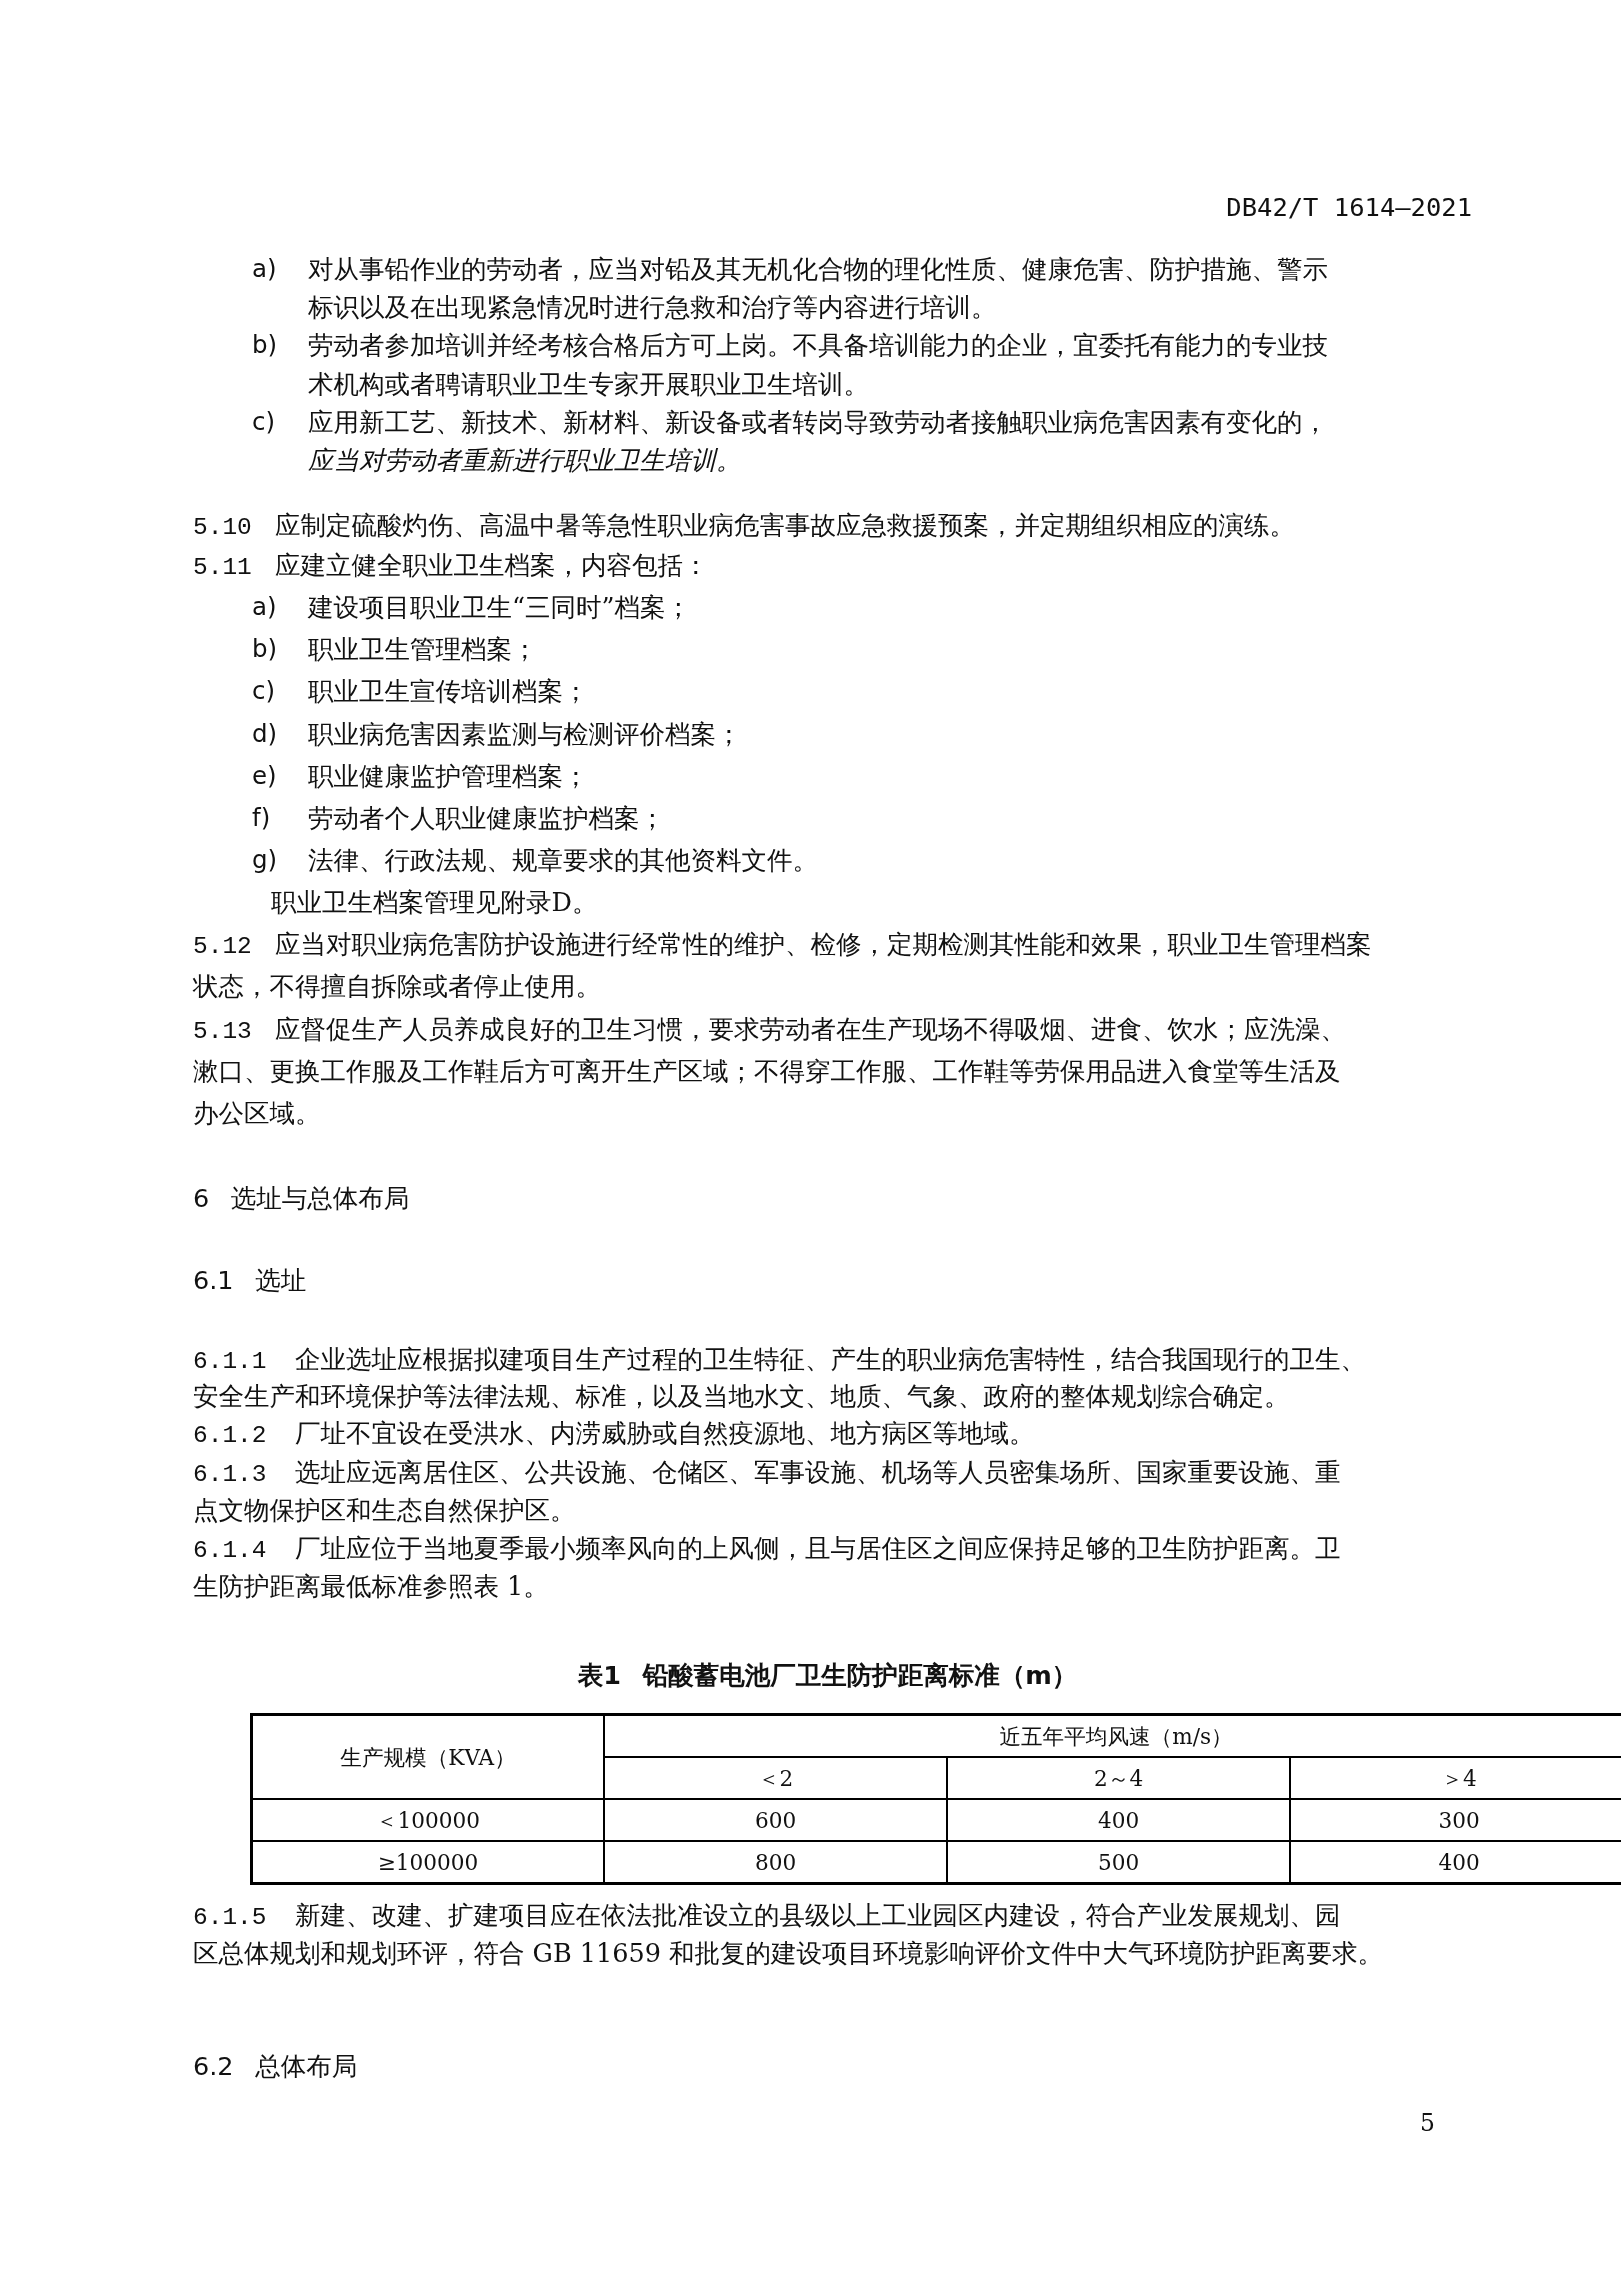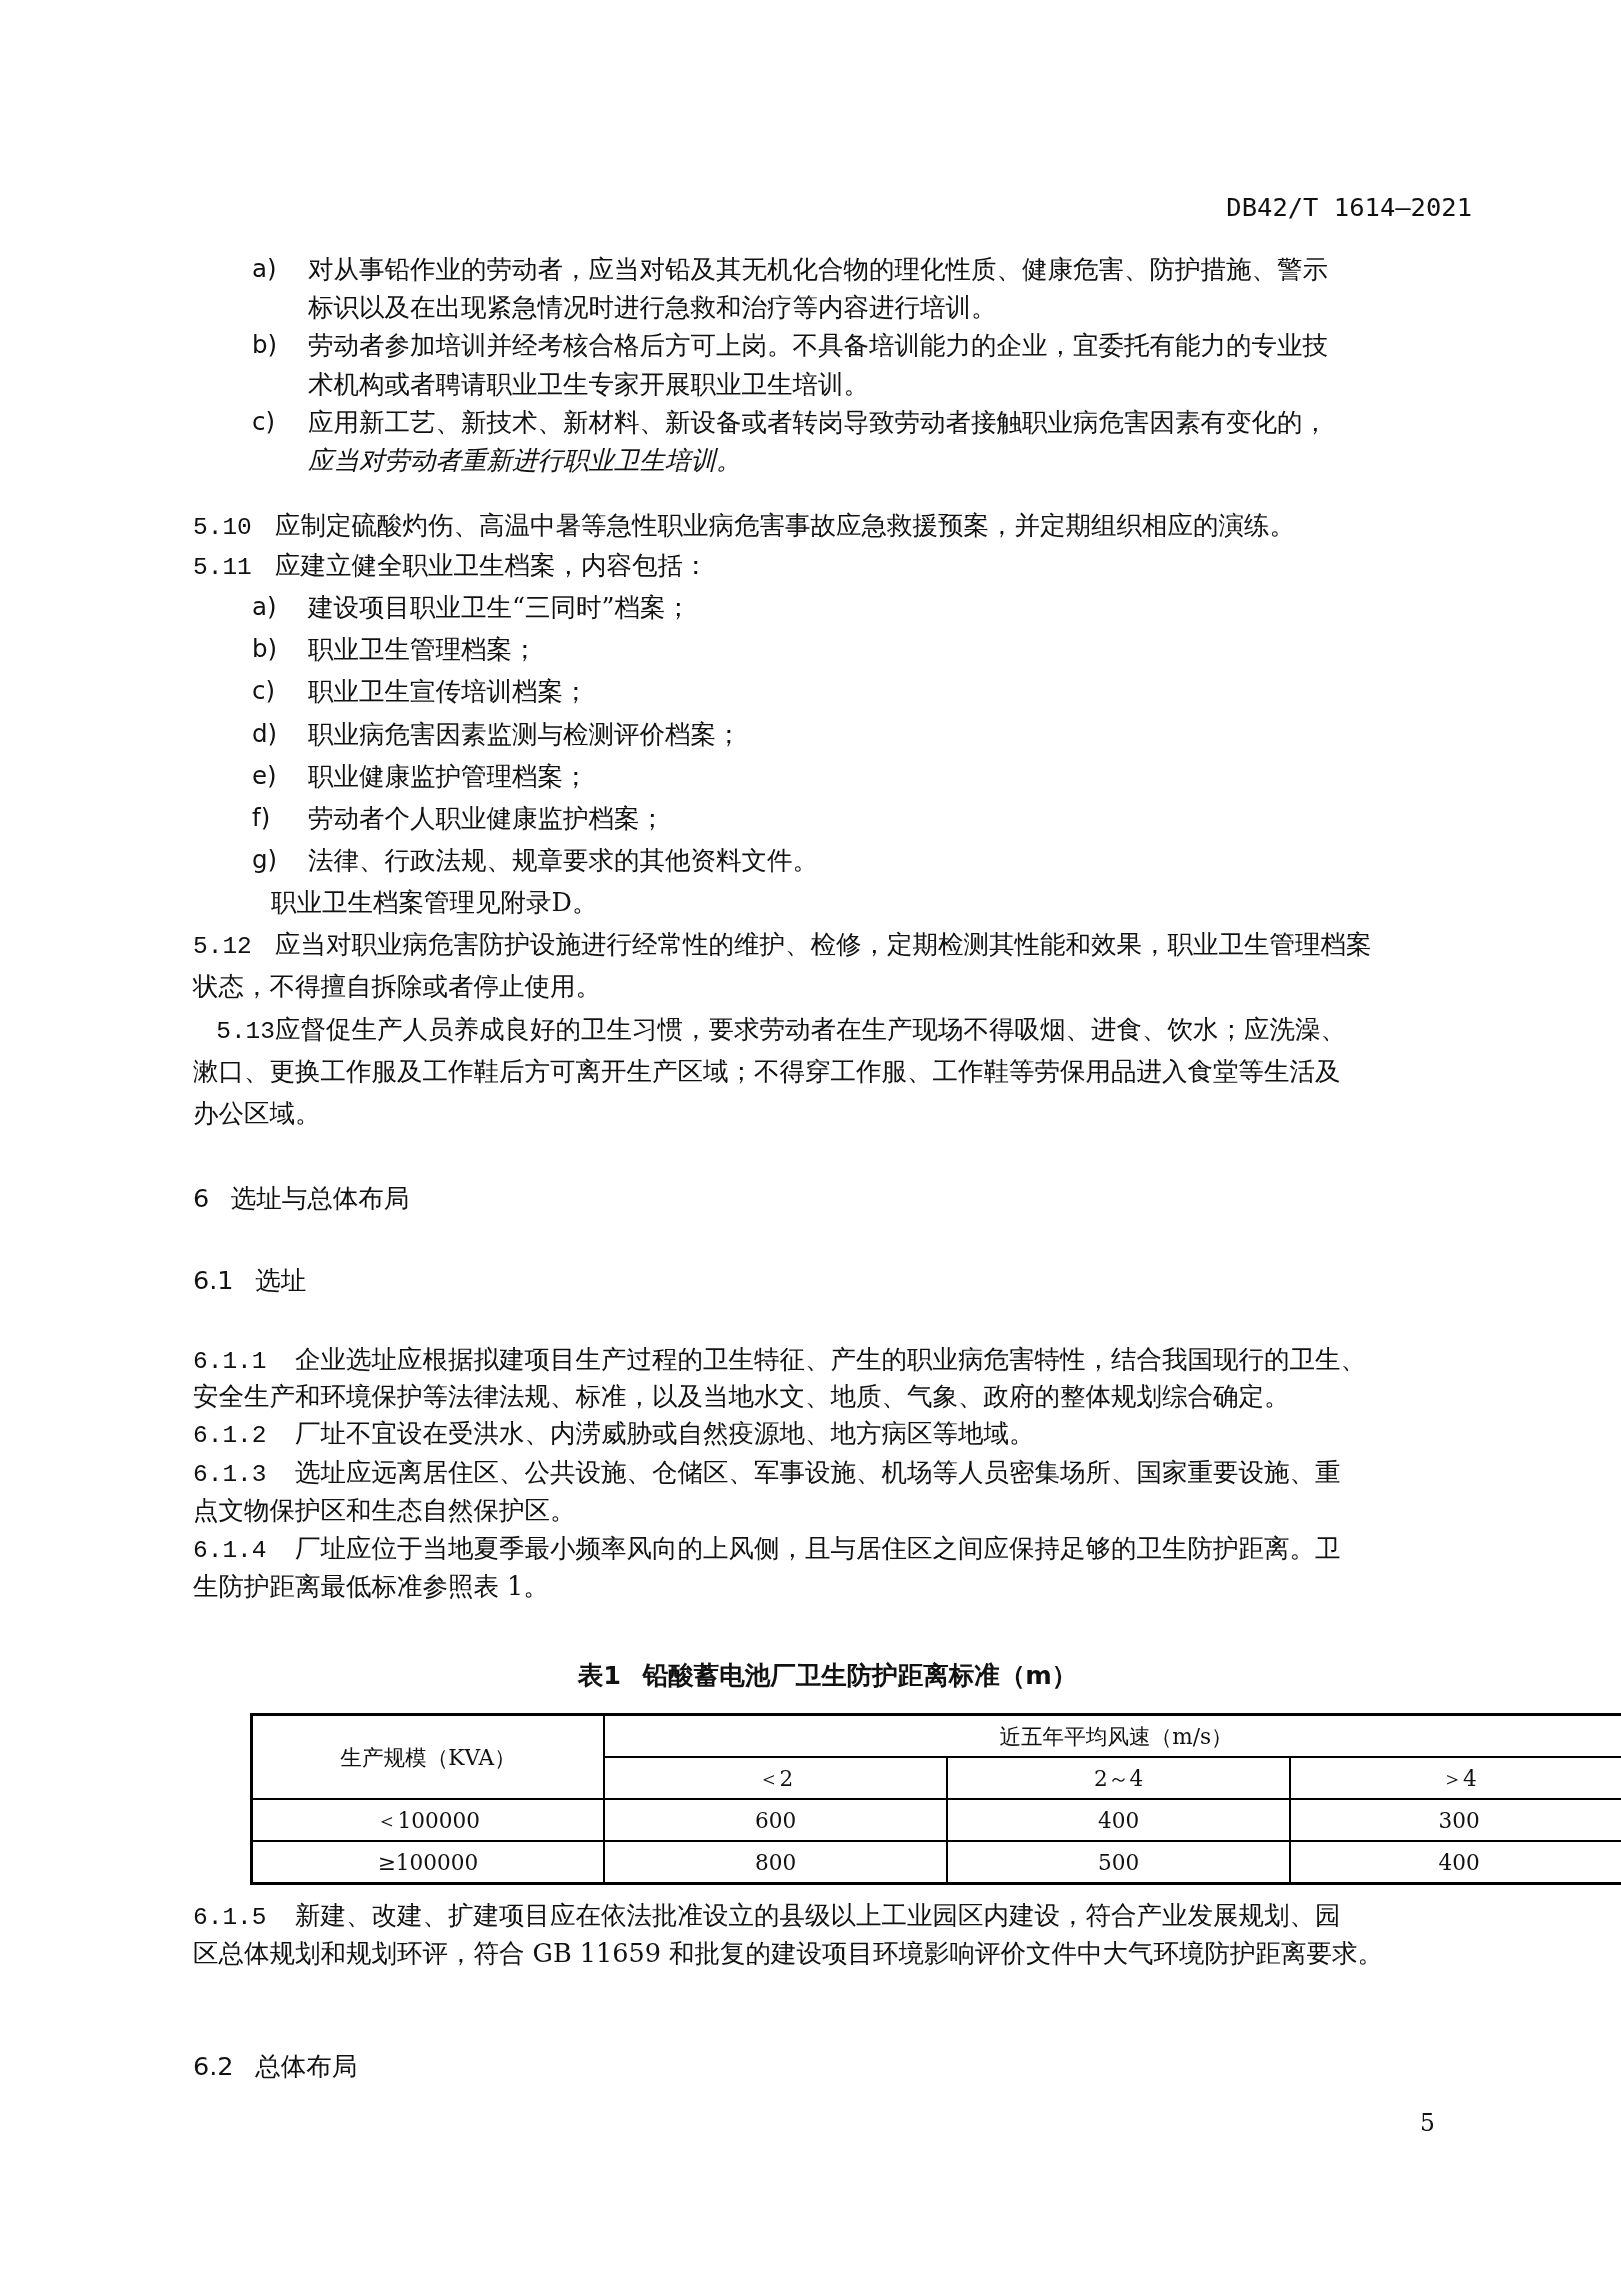--- a/index.html
+++ b/index.html
@@ -63,21 +63,21 @@
   <span class="mark" style="left:252px; top:841px;">g)</span>
   <div class="cont" style="left:308px; top:841px;">法律、行政法规、规章要求的其他资料文件。</div>
   <div class="cont" style="left:252px; top:883px;margin-left:19px;">职业卫生档案管理见附录D。</div>
 
   <div class="line" style="top:925px;">
     <span class="num" style="width:82px;">5.12</span><span>应当对职业病危害防护设施进行经常性的维护、检修，定期检测其性能和效果，职业卫生管理档案</span>
   </div>
   <div class="line" style="top:967px;">状态，不得擅自拆除或者停止使用。</div>
 
   <div class="line" style="top:1010px;">
-    <span class="num" style="width:82px;text-align:right;">5.13</span><span>应督促生产人员养成良好的卫生习惯，要求劳动者在生产现场不得吸烟、进食、饮水；应洗澡、</span>
+    <span class="num" style="width:82px;">5.13</span><span>应督促生产人员养成良好的卫生习惯，要求劳动者在生产现场不得吸烟、进食、饮水；应洗澡、</span>
   </div>
   <div class="line" style="top:1052px;">漱口、更换工作服及工作鞋后方可离开生产区域；不得穿工作服、工作鞋等劳保用品进入食堂等生活及</div>
   <div class="line" style="top:1094px;">办公区域。</div>
 
   <div class="sec" style="top:1179px;">
     <span class="n">6</span><span>选址与总体布局</span>
   </div>
   <div class="sec" style="top:1261px;">
     <span class="n">6.1</span><span>选址</span>
   </div>

